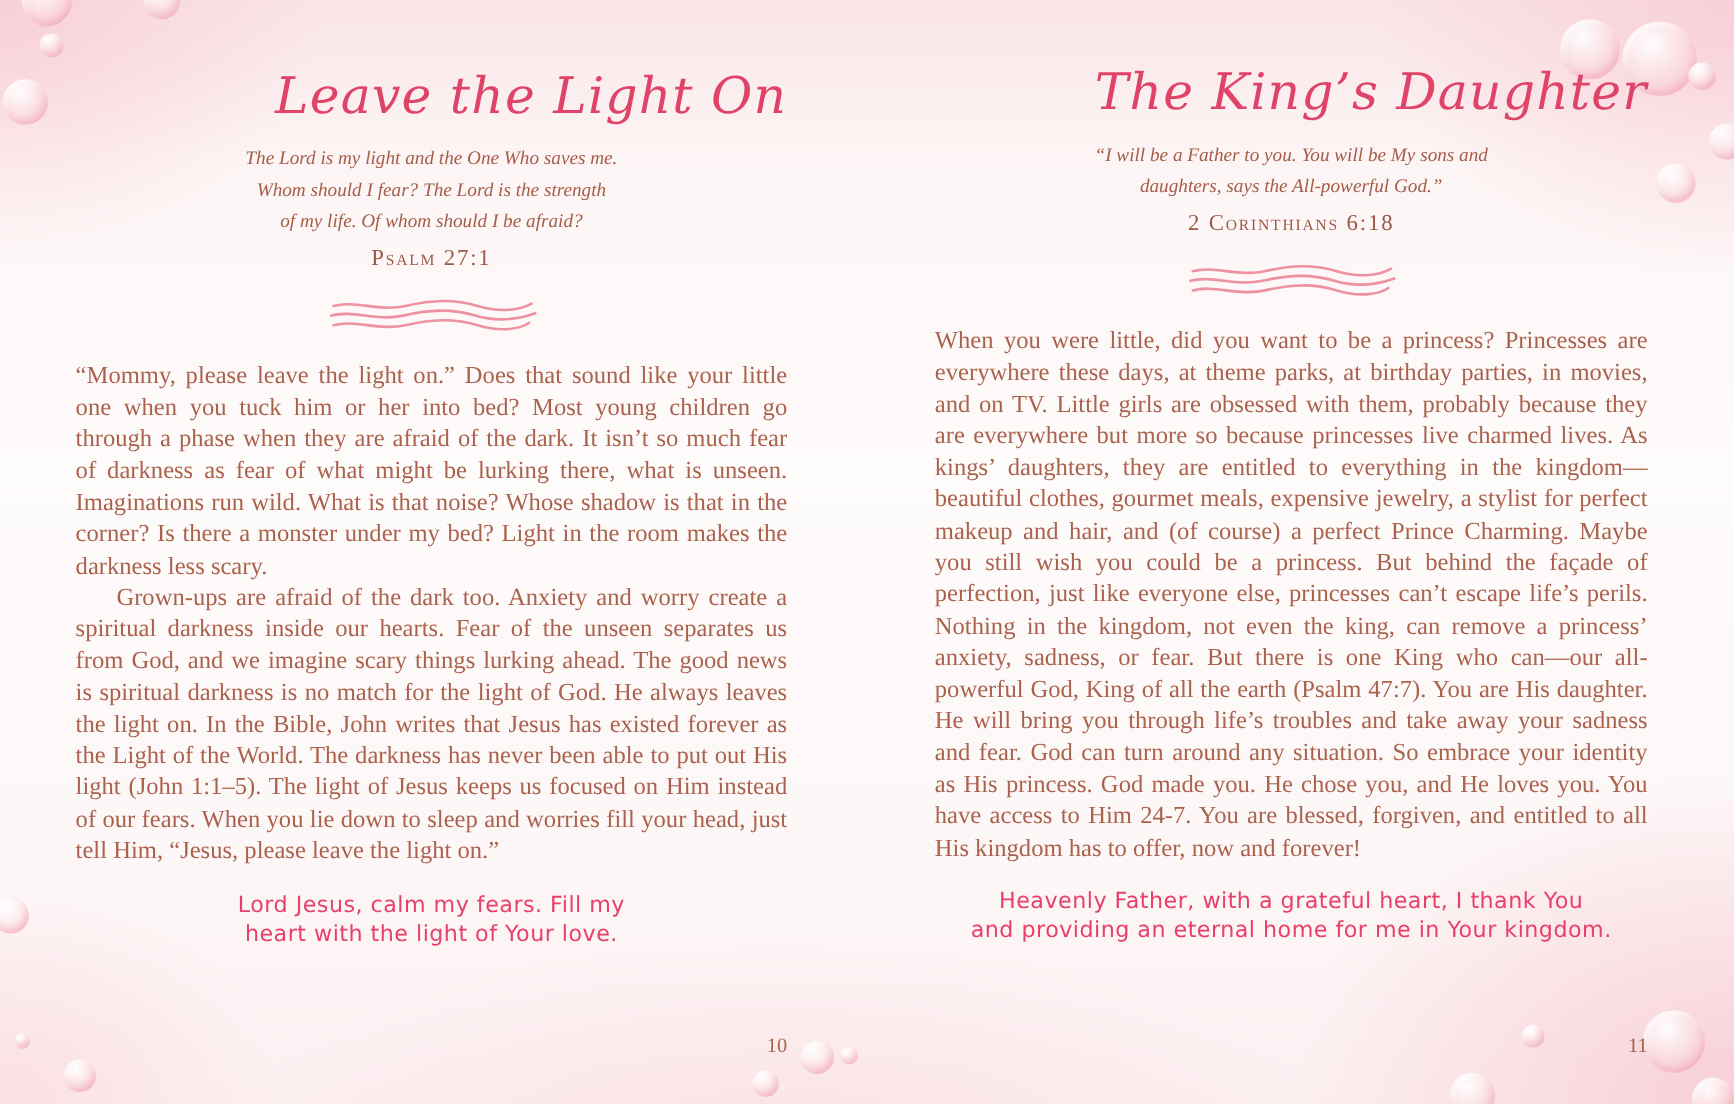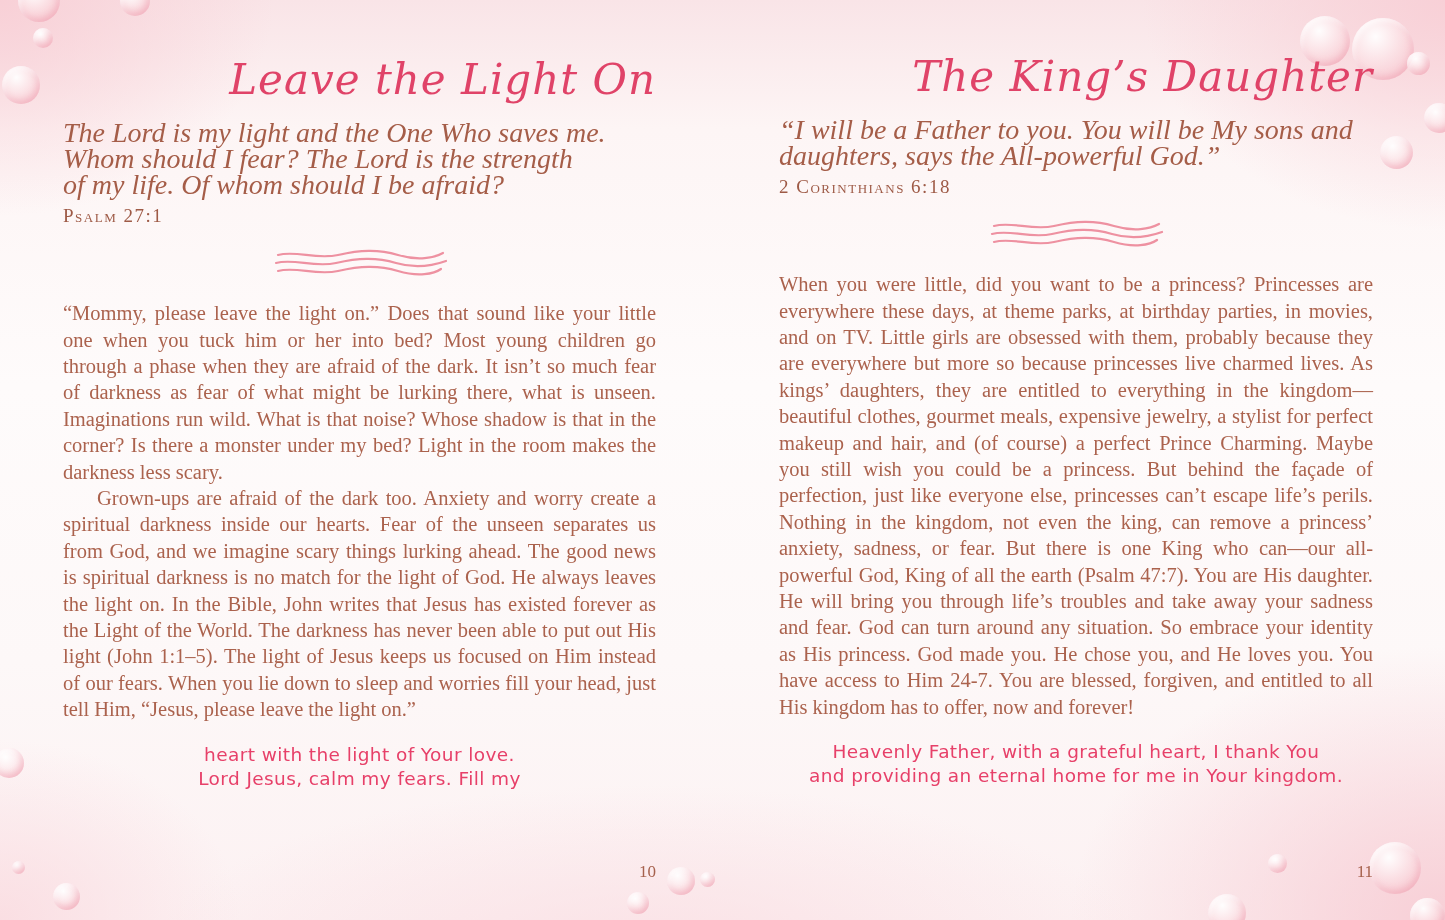--- a/index.html
+++ b/index.html
@@ -25,26 +25,26 @@
     margin:0;text-align:right;
     font-family:"DejaVu Serif", serif;
     font-style:italic;font-weight:normal;
     font-size:42px;line-height:1.1;letter-spacing:1px;
     color:#e04368;
   }
   .page-left  .chapter-title{padding-top:57px;}
   .page-right .chapter-title{padding-top:54px;}
 
   .scripture{
-    margin-top:17px;
-    font-style:italic;font-size:28px;line-height:26px;
+    margin-top:17px;text-align:center;
+    font-style:italic;font-size:16px;line-height:26px;
     color:#a55d48;
   }
   .scripture-ref{
-    margin-top:7px;
+    margin-top:7px;text-align:center;
     font-variant:small-caps;letter-spacing:1.5px;
     font-size:19px;color:#9e5a46;
   }
   .wave-divider{margin-top:20px;text-align:center;line-height:0;}
   .wave-divider svg{display:inline-block;}
 
   .body-text{margin-top:21px;}
   .body-text p{
     margin:0;text-align:justify;
     font-size:20.5px;line-height:26.4px;
@@ -113,22 +113,22 @@
         <path d="M8 8 C 26 3, 46 13, 68 8 S 108 2, 128 8 S 164 11, 173 6"></path>
         <path d="M6 16 C 24 11, 44 21, 66 16 S 106 10, 126 16 S 162 19, 176 14"></path>
         <path d="M8 24 C 26 19, 46 29, 68 24 S 108 18, 128 24 S 164 27, 171 22"></path>
       </svg>
     </div>
     <div class="body-text">
       <p>“Mommy, please leave the light on.” Does that sound like your little one when you tuck him or her into bed? Most young children go through a phase when they are afraid of the dark. It isn’t so much fear of darkness as fear of what might be lurking there, what is unseen. Imaginations run wild. What is that noise? Whose shadow is that in the corner? Is there a monster under my bed? Light in the room makes the darkness less scary.</p>
       <p class="indent">Grown-ups are afraid of the dark too. Anxiety and worry create a spiritual darkness inside our hearts. Fear of the unseen separates us from God, and we imagine scary things lurking ahead. The good news is spiritual darkness is no match for the light of God. He always leaves the light on. In the Bible, John writes that Jesus has existed forever as the Light of the World. The darkness has never been able to put out His light (John 1:1–5). The light of Jesus keeps us focused on Him instead of our fears. When you lie down to sleep and worries fill your head, just tell Him, “Jesus, please leave the light on.”</p>
     </div>
     <div class="prayer">
+      <div>Lord Jesus, calm my fears. Fill my</div>
       <div>heart with the light of Your love.</div>
-      <div>Lord Jesus, calm my fears. Fill my</div>
     </div>
     <div class="page-number">10</div>
   </div>
 
   <div class="page page-right">
     <h1 class="chapter-title">The King’s Daughter</h1>
     <div class="scripture">
       <div>“I will be a Father to you. You will be My sons and</div>
       <div>daughters, says the All-powerful God.”</div>
     </div>

